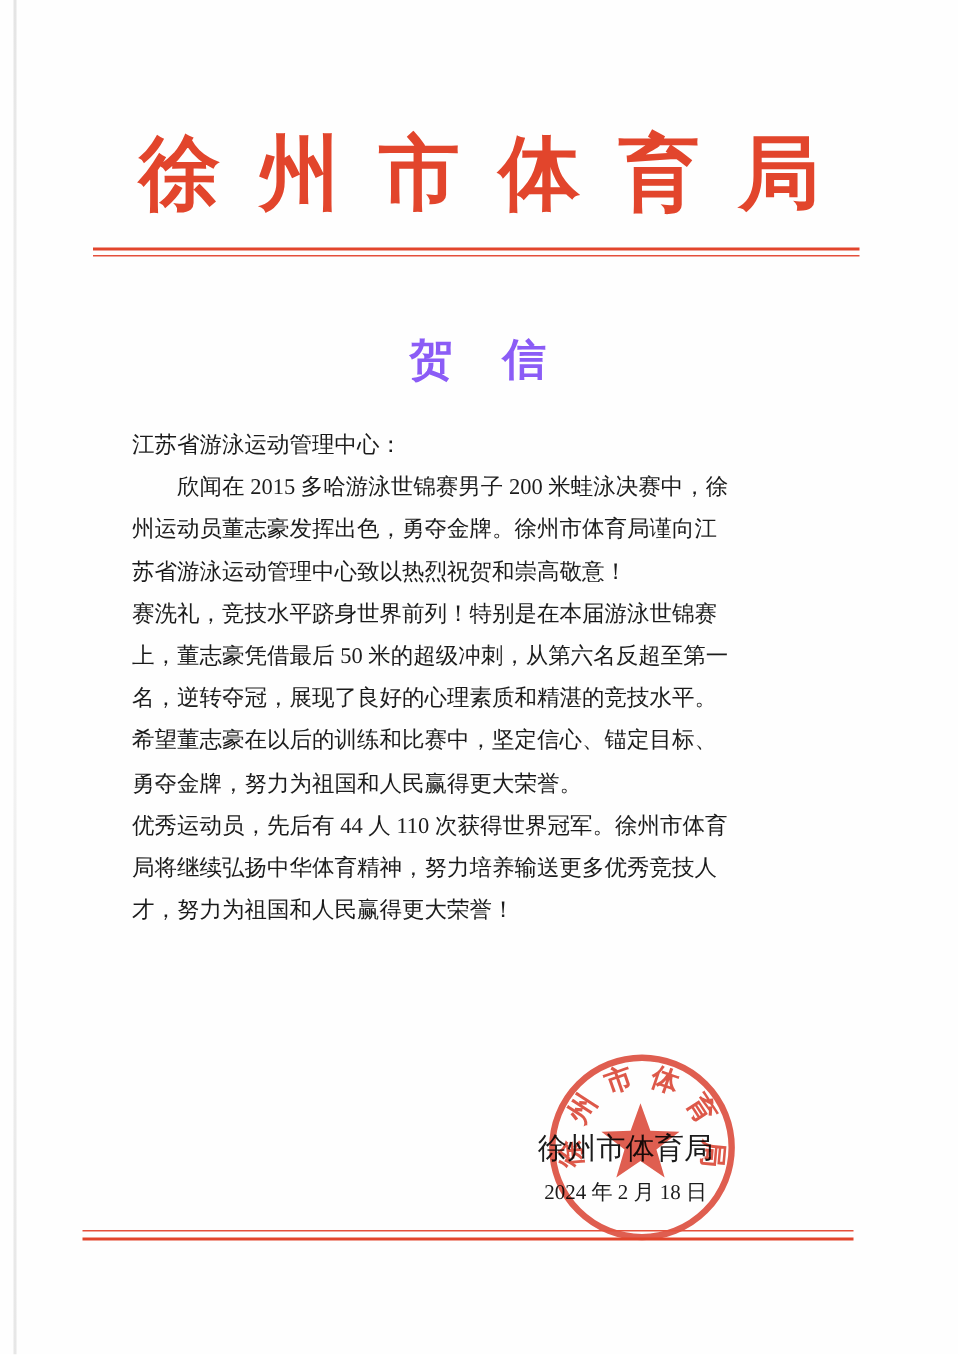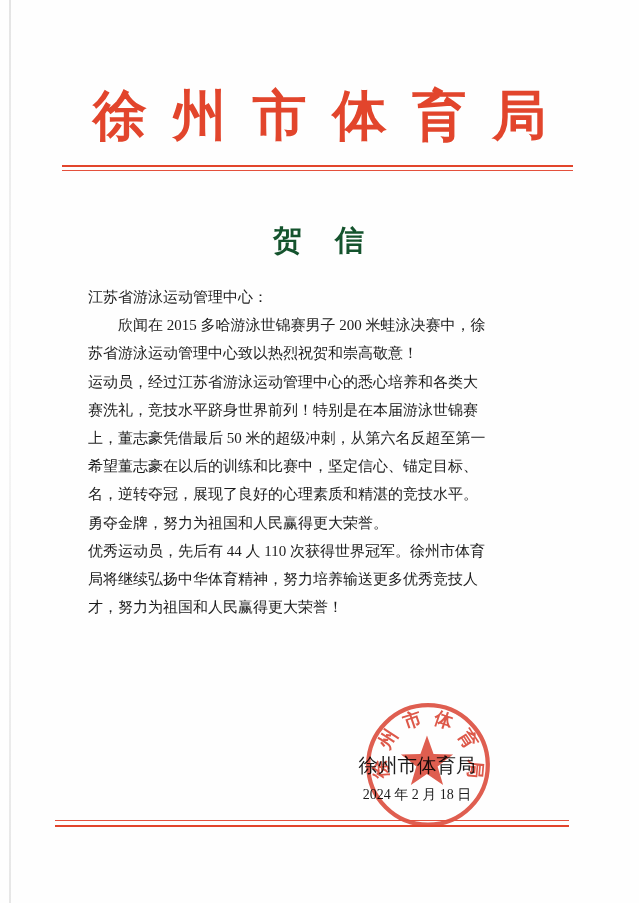--- a/index.html
+++ b/index.html
@@ -32,21 +32,21 @@
     position: absolute; top: 165px; left: 62px; width: 511px; height: 3px;
     border-top: 2.5px solid #e2452c;
     border-bottom: 1.2px solid #e4503c;
   }
 
   
   .doc-title {
     position: absolute; top: 222px; left: 0; width: 100%;
     text-align: center;
     font-size: 29px; line-height: 36px;
-    font-weight: bold; color: #14532d;
+    font-weight: bold; color: #8b5cf6;
     letter-spacing: 2px;
   }
 
   
   .body-text {
     position: absolute; top: 283px; left: 88px; width: 470px;
     font-size: 15px; line-height: 28.2px;
     color: #1b1b1b;
   }
   .body-line { white-space: nowrap; }
@@ -88,26 +88,26 @@
 
   <div class="letterhead">徐州市体育局</div>
 
   <div class="rule-top"></div>
 
   <div class="doc-title">贺　信</div>
 
   <div class="body-text">
       <div class="body-line">江苏省游泳运动管理中心：</div>
       <div class="body-line">　　欣闻在 2015 多哈游泳世锦赛男子 200 米蛙泳决赛中，徐</div>
+      <div class="body-line">州运动员董志豪发挥出色，勇夺金牌。徐州市体育局谨向江</div>
       <div class="body-line">苏省游泳运动管理中心致以热烈祝贺和崇高敬意！</div>
-      <div class="body-line">运动员，经过江苏省游泳运动管理中心的悉心培养和各类大</div>
       <div class="body-line">赛洗礼，竞技水平跻身世界前列！特别是在本届游泳世锦赛</div>
       <div class="body-line">上，董志豪凭借最后 50 米的超级冲刺，从第六名反超至第一</div>
+      <div class="body-line">名，逆转夺冠，展现了良好的心理素质和精湛的竞技水平。</div>
       <div class="body-line">希望董志豪在以后的训练和比赛中，坚定信心、锚定目标、</div>
-      <div class="body-line">名，逆转夺冠，展现了良好的心理素质和精湛的竞技水平。</div>
       <div class="body-line">勇夺金牌，努力为祖国和人民赢得更大荣誉。</div>
       <div class="body-line">优秀运动员，先后有 44 人 110 次获得世界冠军。徐州市体育</div>
       <div class="body-line">局将继续弘扬中华体育精神，努力培养输送更多优秀竞技人</div>
       <div class="body-line">才，努力为祖国和人民赢得更大荣誉！</div>
     </div>
 
   <div class="sig-org">徐州市体育局</div>
   <div class="sig-date">2024 年 2 月 18 日</div>
 
   <svg class="seal" viewBox="0 0 150 150" xmlns="http://www.w3.org/2000/svg">

